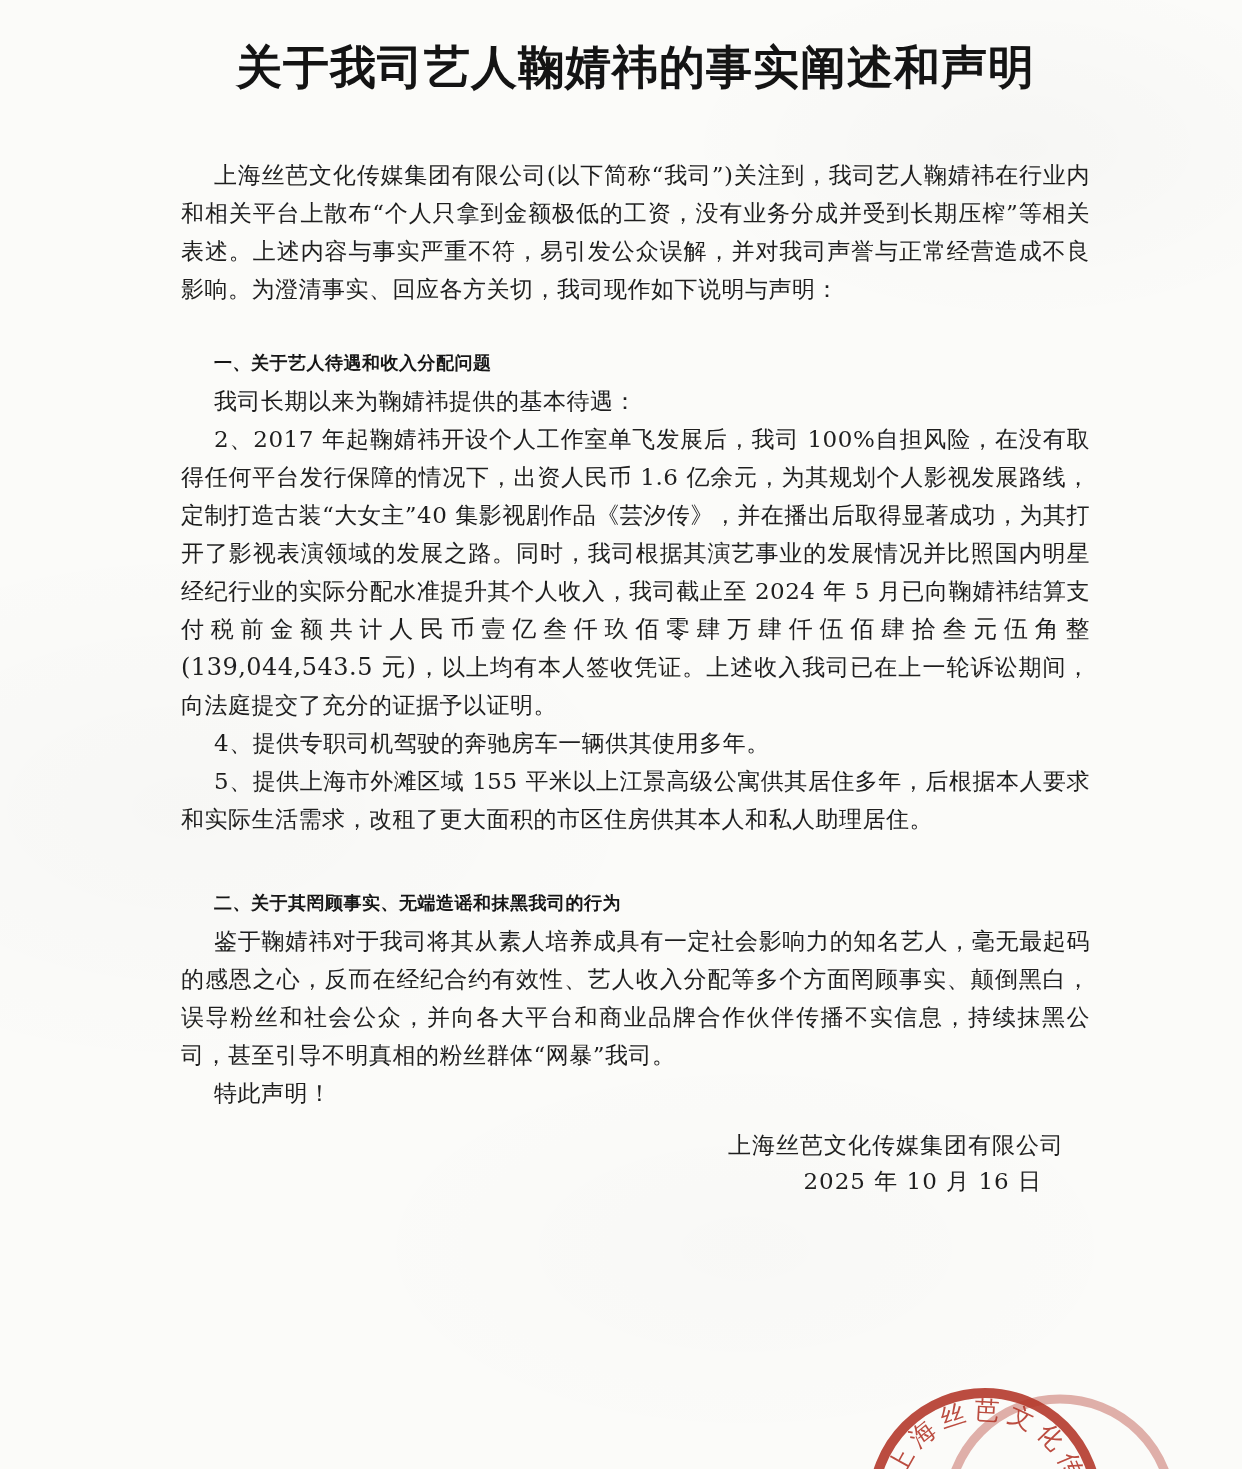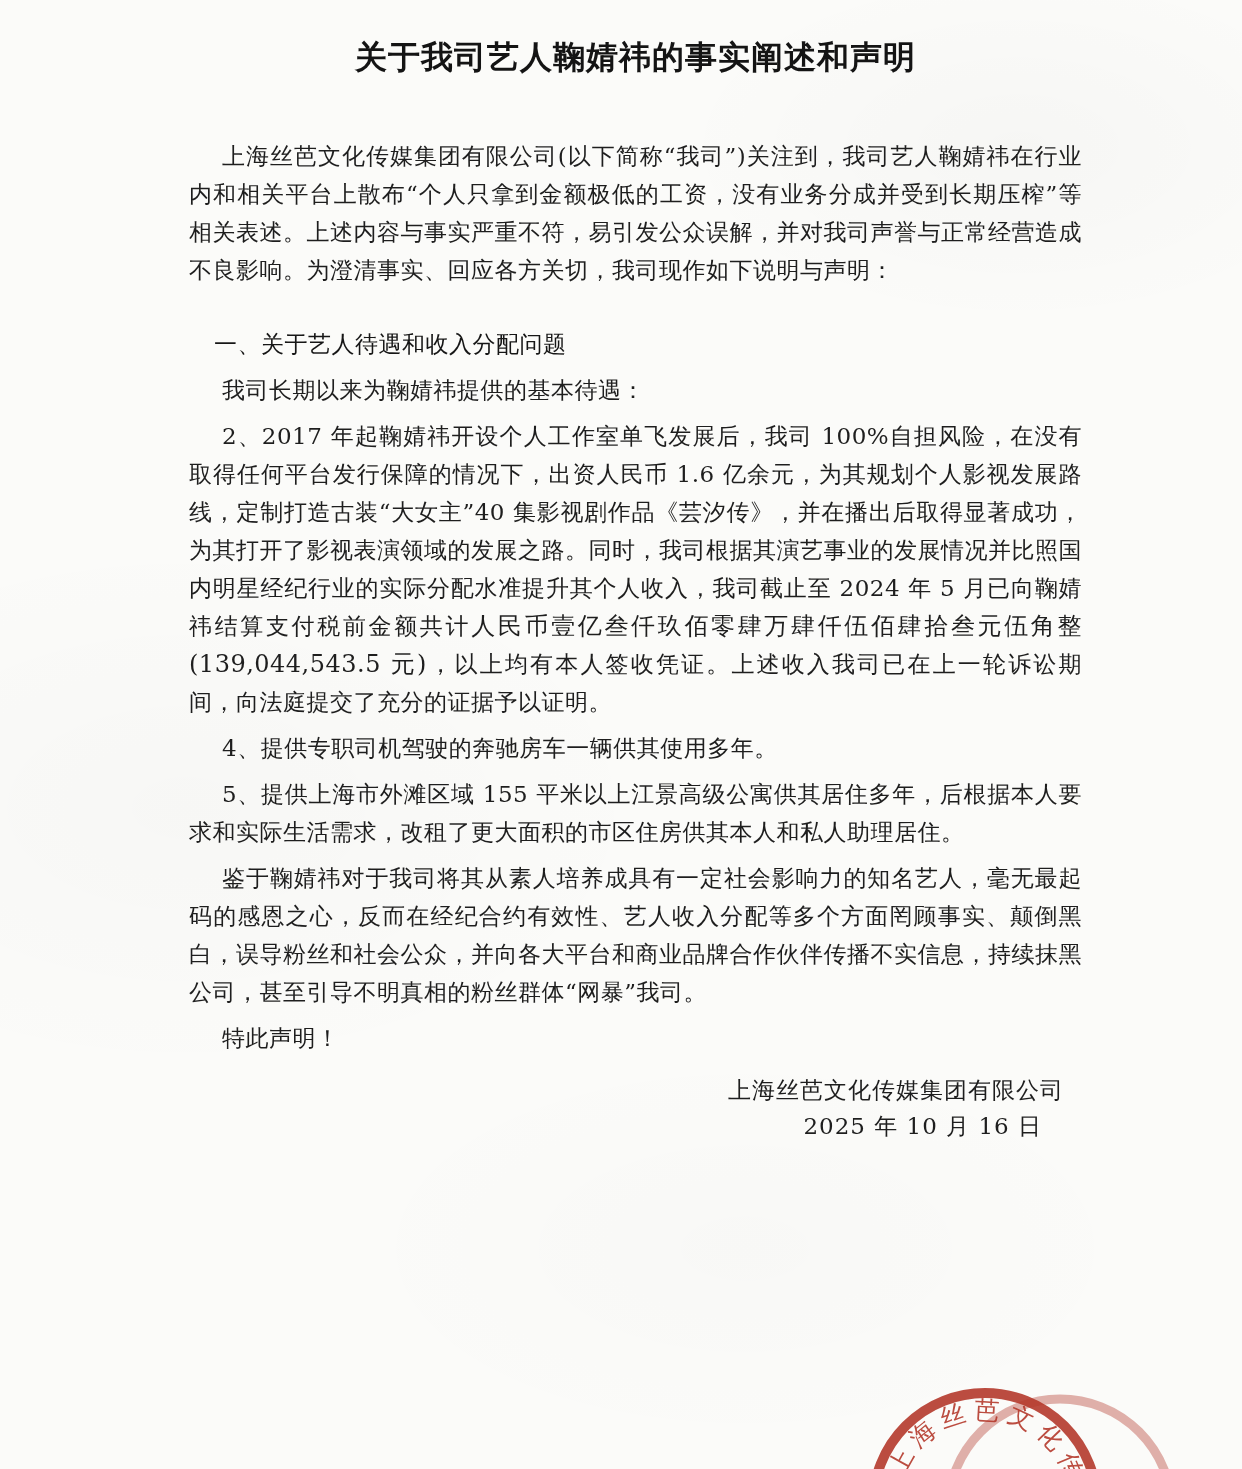--- a/index.html
+++ b/index.html
@@ -19,41 +19,41 @@
       radial-gradient(ellipse 600px 300px at 60% 85%, rgba(0,0,0,0.012), rgba(0,0,0,0) 70%),
       #fbfbf9;
   }
   .content {
     position: absolute;
     left: 181px; top: 0;
     width: 909px;
   }
   .doc-title {
     margin: 36px 0 0 0;
-    font-size: 32px;
+    font-size: 46px;
     font-weight: bold;
     color: #141414;
     text-align: center;
     letter-spacing: 1px;
     line-height: 1.35;
   }
   .para {
-    margin: 8px;
+    margin: 0;
     font-size: 23px;
     line-height: 38px;
     text-align: justify;
     text-indent: 33px;
     letter-spacing: 0.5px;
   }
   .intro { margin-top: 58px; }
   .sec-heading {
     margin: 36px 0 0 0;
-    font-size: 23px;
+    font-size: 18px;
     line-height: 38px;
-    font-weight: normal;
+    font-weight: bold;
     text-indent: 33px;
     color: #161616;
     letter-spacing: 0.5px;
   }
   .sec2-heading { margin-top: 46px; }
   .amount-big {
     font-size: 24px;
     letter-spacing: 0.5px;
   }
   .signature {
@@ -91,20 +91,21 @@
 
     <h2 class="sec-heading">一、关于艺人待遇和收入分配问题</h2>
     <p class="para">我司长期以来为鞠婧祎提供的基本待遇：</p>
 
 
     <p class="para"><span>2、2017 年起鞠婧祎开设个人工作室单飞发展后，我司 100%自担风险，在没有取得任何平台发行保障的情况下，出资人民币 1.6 亿余元，为其规划个人影视发展路线，定制打造古装“大女主”40 集影视剧作品《芸汐传》，并在播出后取得显著成功，为其打开了影视表演领域的发展之路。同时，我司根据其演艺事业的发展情况并比照国内明星经纪行业的实际分配水准提升其个人收入，我司截止至 2024 年 5 月已向鞠婧祎结算支付税前金额共计</span><span class="amount-big">人民币壹亿叁仟玖佰零肆万肆仟伍佰肆拾叁元伍角整(139,044,543.5 元)，</span><span>以上均有本人签收凭证。上述收入我司已在上一轮诉讼期间，向法庭提交了充分的证据予以证明。</span></p>
 
     <p class="para">4、提供专职司机驾驶的奔驰房车一辆供其使用多年。</p>
     <p class="para">5、提供上海市外滩区域 155 平米以上江景高级公寓供其居住多年，后根据本人要求和实际生活需求，改租了更大面积的市区住房供其本人和私人助理居住。</p>
 
+    <h2 class="sec-heading sec2-heading">二、关于其罔顾事实、无端造谣和抹黑我司的行为</h2>
     <p class="para">鉴于鞠婧祎对于我司将其从素人培养成具有一定社会影响力的知名艺人，毫无最起码的感恩之心，反而在经纪合约有效性、艺人收入分配等多个方面罔顾事实、颠倒黑白，误导粉丝和社会公众，并向各大平台和商业品牌合作伙伴传播不实信息，持续抹黑公司，甚至引导不明真相的粉丝群体“网暴”我司。</p>
     <p class="para">特此声明！</p>
 
     <div class="signature">
       <div class="company">上海丝芭文化传媒集团有限公司</div>
       <div class="date">2025 年 10 月 16 日</div>
     </div>
 
   </div>
 

